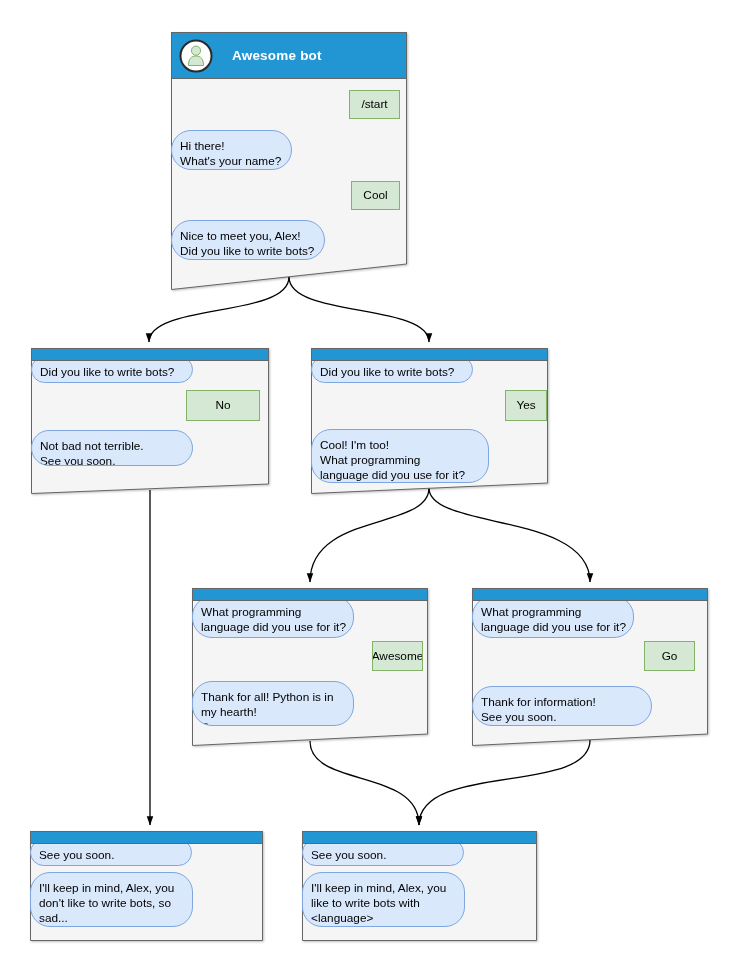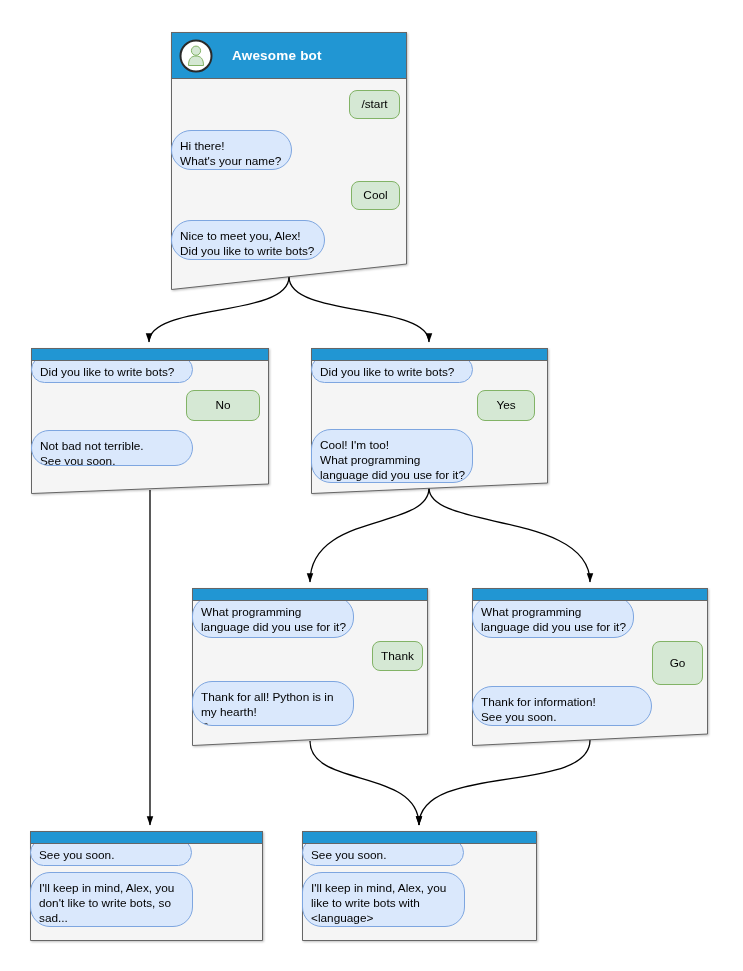--- a/index.html
+++ b/index.html
@@ -12,21 +12,21 @@
             background:#2196d3;border:1px solid #666;z-index:3;}
   .titlebar.big{height:47px;}
   .titlebar.small{height:13px;}
   .wtitle{position:absolute;left:61px;top:0;height:47px;display:flex;align-items:center;
           z-index:4;color:#fff;font-size:13.5px;font-weight:bold;letter-spacing:.2px;}
   .avatar{position:absolute;left:7px;top:6px;width:36px;height:36px;z-index:4;}
   .bubble{position:absolute;box-sizing:border-box;z-index:2;color:#000;
           font-size:11.8px;line-height:15px;white-space:pre;overflow:hidden;}
   .bubble.bot{left:0;background:#dae8fc;border:1px solid #7ea6e0;border-radius:20px;
               padding:8px 4px 4px 8px;}
-  .bubble.user{background:#d5e8d4;border:1px solid #82b366;border-radius:8px;
+  .bubble.user{background:#d5e8d4;border:1px solid #82b366;border-radius:0;
                display:flex;align-items:center;justify-content:center;}
 </style>
 </head>
 <body>
 
 <div id="canvas">
 
   <svg id="edges" width="743" height="971">
     <defs>
       <marker id="arr" markerWidth="9" markerHeight="7" refX="7.2" refY="3" orient="auto">
@@ -75,47 +75,47 @@
     <div class="bubble bot" style="top:82px;width:162px;height:36px">Not bad not terrible.
 See you soon.</div>
   </div>
 
   <div class="window" style="left:311px;top:348px;width:237px;height:146px">
     <svg class="frame" width="237" height="146">
       <path d="M0.5,0.5 H236.5 V135 L0.5,145.5 Z" fill="#f5f5f5" stroke="#666" stroke-width="1"></path>
     </svg>
     <div class="titlebar small"></div>
     <div class="bubble bot" style="top:8px;width:162px;height:27px">Did you like to write bots?</div>
-    <div class="bubble user" style="right:13px;top:42px;width:58px;height:31px">Yes</div>
-    <div class="bubble bot" style="top:81px;width:162px;height:54px">Cool! I'm too!
+    <div class="bubble user" style="right:1px;top:42px;width:42px;height:31px">Yes</div>
+    <div class="bubble bot" style="top:81px;width:178px;height:54px">Cool! I'm too!
 What programming
 language did you use for it?</div>
   </div>
 
   <div class="window" style="left:192px;top:588px;width:236px;height:158px">
     <svg class="frame" width="236" height="158">
       <path d="M0.5,0.5 H235.5 V146 L0.5,157.5 Z" fill="#f5f5f5" stroke="#666" stroke-width="1"></path>
     </svg>
     <div class="titlebar small"></div>
     <div class="bubble bot" style="top:8px;width:162px;height:42px">What programming
 language did you use for it?</div>
-    <div class="bubble user" style="right:5px;top:53px;width:51px;height:30px">Thank</div>
+    <div class="bubble user" style="right:5px;top:53px;width:51px;height:30px">Awesome</div>
     <div class="bubble bot" style="top:93px;width:162px;height:45px">Thank for all! Python is in
 my hearth!
 See you soon.</div>
   </div>
 
   <div class="window" style="left:472px;top:588px;width:236px;height:158px">
     <svg class="frame" width="236" height="158">
       <path d="M0.5,0.5 H235.5 V146 L0.5,157.5 Z" fill="#f5f5f5" stroke="#666" stroke-width="1"></path>
     </svg>
     <div class="titlebar small"></div>
     <div class="bubble bot" style="top:8px;width:162px;height:42px">What programming
 language did you use for it?</div>
-    <div class="bubble user" style="right:5px;top:53px;width:51px;height:44px">Go</div>
+    <div class="bubble user" style="right:13px;top:53px;width:51px;height:30px">Go</div>
     <div class="bubble bot" style="top:98px;width:180px;height:40px">Thank for information!
 See you soon.</div>
   </div>
 
   <div class="window" style="left:30px;top:831px;width:233px;height:110px">
     <svg class="frame" width="233" height="110">
       <path d="M0.5,0.5 H232.5 V109.5 H0.5 Z" fill="#f5f5f5" stroke="#666" stroke-width="1"></path>
     </svg>
     <div class="titlebar small"></div>
     <div class="bubble bot" style="top:8px;width:162px;height:27px">See you soon.</div>

